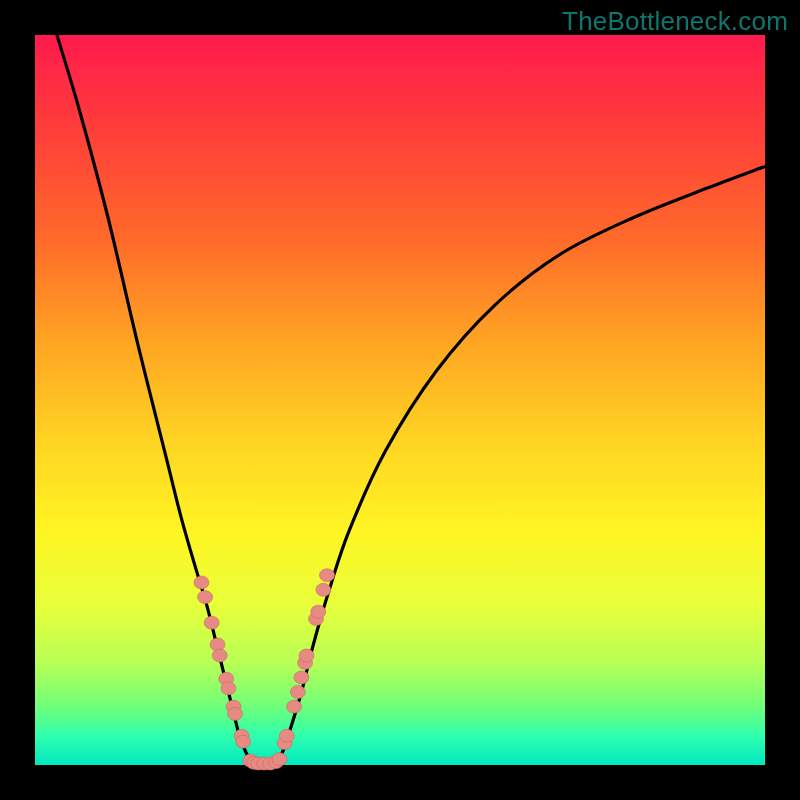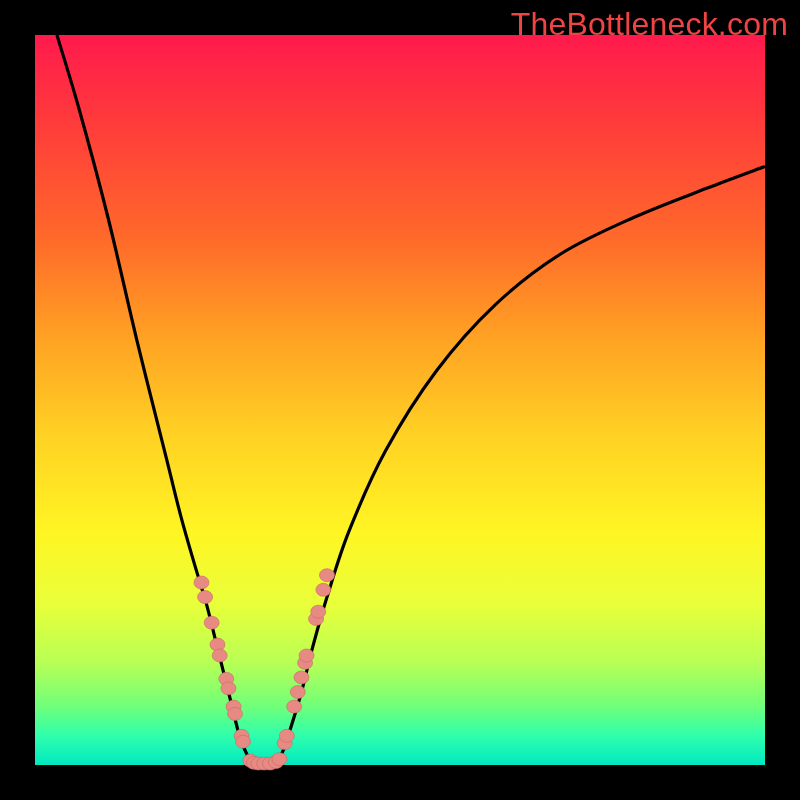--- a/index.html
+++ b/index.html
@@ -21,23 +21,23 @@
       #e8ff3a 78%,
       #b8ff55 86%,
       #6fff7a 92%,
       #2fffad 96%,
       #00e8c0 100%);
   }
   .watermark {
     position: absolute;
     top: 6px;
     right: 12px;
-    font-size: 32px;
+    font-size: 26px;
     font-weight: 400;
-    color: #ef4444;
+    color: #0f766e;
     letter-spacing: 0.2px;
     z-index: 10;
   }
   svg.curves {
     position: absolute;
     left: 35px;
     top: 35px;
     width: 730px;
     height: 730px;
     overflow: visible;

